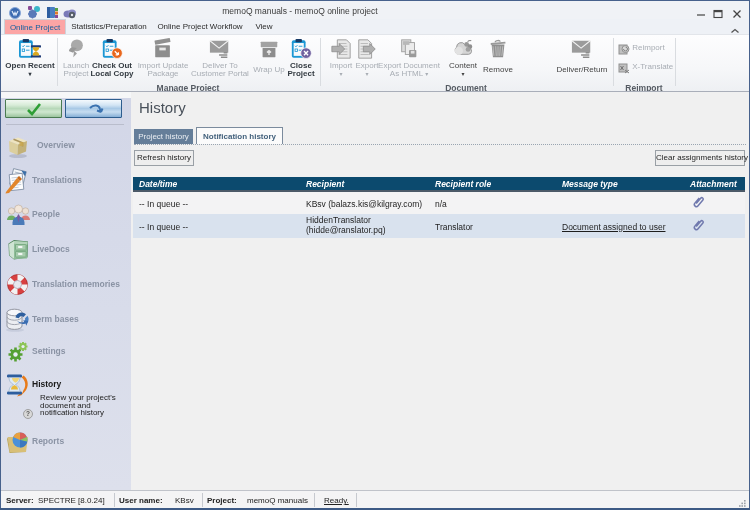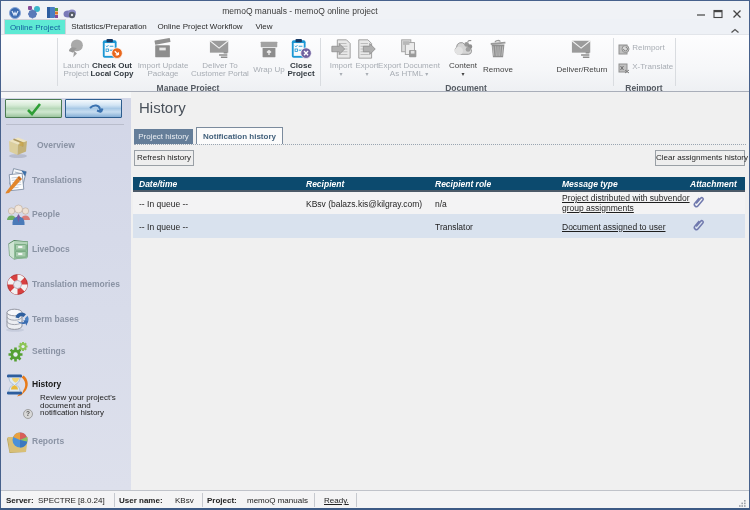--- a/index.html
+++ b/index.html
@@ -14,21 +14,21 @@
 
 #titlebar { position:absolute; left:1px; top:1px; width:748px; height:18px; background:#f0f2f6; }
 #title { position:absolute; left:0; top:5px; width:598px; text-align:center; font-size:8.5px; color:#3a3a3a; }
 .qat { position:absolute; top:4px; width:12px; height:12px; }
 #winbtns { position:absolute; right:0px; top:4px; height:12px; color:#444; }
 .wb { position:absolute; top:0; width:14px; height:12px; text-align:center; }
 
 
 #tabrow { position:absolute; left:1px; top:19px; width:748px; height:15px; background:#eef1f6; border-bottom:0; }
 .rtab { position:absolute; top:0; height:15px; line-height:15px; font-size:8px; color:#2b2b2b; text-align:center; white-space:nowrap; }
-#tab-active { position:absolute; left:3px; top:0; width:62px; height:15px; background:#5eead4; border:1px solid #cdd2d9; border-bottom:none; line-height:15px; font-size:8px; color:#15609f; text-align:center; }
+#tab-active { position:absolute; left:3px; top:0; width:62px; height:15px; background:#fca5a5; border:1px solid #cdd2d9; border-bottom:none; line-height:15px; font-size:8px; color:#15609f; text-align:center; }
 #chev { position:absolute; right:10px; top:21px; width:10px; height:8px; }
 
 
 #ribbon { position:absolute; left:1px; top:34px; width:748px; height:57px; background:linear-gradient(180deg,#fdfdfe 0%,#f6f7f9 60%,#eef0f3 100%); border-top:1px solid #e2e5ea; }
 #ribbonline { position:absolute; left:1px; top:91px; width:748px; height:2px; background:#a9aeb9; }
 .rbtn { position:absolute; top:3px; width:56px; text-align:center; }
 .rbtn .ric { height:23px; margin-top:0; } .rbtn .ric svg { height:22px; }
 .rlabel { font-size:8px; line-height:7.5px; margin-top:1px; white-space:nowrap; }
 .en { color:#333a41; font-weight:bold; }
 .en2 { color:#444; }
@@ -126,20 +126,37 @@
     <div id="tab-active">Online Project</div>
     <div class="rtab" style="left:68px; width:80px;">Statistics/Preparation</div>
     <div class="rtab" style="left:156px; width:86px;">Online Project Workflow</div>
     <div class="rtab" style="left:253px; width:20px;">View</div>
   </div>
   <div id="chev"><svg width="10" height="8" viewBox="0 0 10 8">
         <path d="M1.5 5.5 L5 2.5 L8.5 5.5" stroke="#555" stroke-width="1.3" fill="none"></path>
       </svg></div>
 
   <div id="ribbon">
+    <div class="rbtn" style="left:1px;">
+      <div class="ric"><svg width="30" height="24" viewBox="0 0 30 24">
+        <rect x="3" y="2.5" width="15" height="19" rx="2" fill="#1b97d4"></rect>
+        <rect x="5" y="5.5" width="11" height="14" fill="#f8fafc"></rect>
+        <rect x="7" y="1" width="7" height="3.5" rx="1" fill="#173a66"></rect>
+        <path d="M6.5 8.5 l1 1.1 1.6-1.8" stroke="#1b97d4" stroke-width="1" fill="none"></path>
+        <path d="M10.5 9 h4" stroke="#1b97d4" stroke-width="1"></path>
+        <rect x="6.5" y="12" width="2.6" height="2.6" fill="none" stroke="#1b97d4" stroke-width="0.9"></rect>
+        <path d="M10.5 13.3 h4" stroke="#1b97d4" stroke-width="1"></path>
+        <g>
+              <rect x="16" y="8" width="11" height="2.4" rx="0.6" fill="#1e3a74"></rect>
+              <rect x="16" y="18.8" width="11" height="2.4" rx="0.6" fill="#1e3a74"></rect>
+        <path d="M18 10.2 h7 c0 3.2-2.1 4-3.5 4.4 c1.4 0.4 3.5 1.2 3.5 4.4 h-7 c0-3.2 2.1-4 3.5-4.4 c-1.4-0.4-3.5-1.2-3.5-4.4 z" fill="#dca91c"></path>
+            </g>
+      </svg></div>
+      <div class="rlabel en">Open Recent<br><span class="darr">▾</span></div>
+    </div>
     <div class="rsep" style="left:56px;"></div>
     <div class="rbtn" style="left:47px;">
       <div class="ric"><svg width="24" height="24" viewBox="0 0 24 24">
         <circle cx="13" cy="8" r="6.5" fill="#a9a9a9"></circle>
         <path d="M8 10 C5 11 4 13 4.5 14.5 L9 16 C11 13 12 12 13 11 Z" fill="#989898"></path>
         <path d="M10 14 L9 21 L13 17 Z" fill="#9f9f9f"></path>
       </svg></div>
       <div class="rlabel dis">Launch<br>Project</div>
     </div>
     <div class="rbtn" style="left:83px;">
@@ -398,29 +415,29 @@
         <div style="left:173px;">Recipient</div>
         <div style="left:302px;">Recipient role</div>
         <div style="left:429px;">Message type</div>
         <div style="left:557px;">Attachment</div>
       </div>
       <div id="theadline"></div>
       <div class="trow" id="row1">
         <div style="left:6px; top:7px;">-- In queue --</div>
         <div style="left:173px; top:7px;">KBsv (balazs.kis@kilgray.com)</div>
         <div style="left:302px; top:7px;">n/a</div>
-        <div style="left:429px; top:2px; width:150px; line-height:9.5px;" class="lnk">Project distributed with subvendor group assignments</div>
         <div style="left:558px; top:3px;"><svg width="14" height="15" viewBox="0 0 14 15">
               <g transform="rotate(40 7 7.5)">
                 <path d="M5 3.2 v6.8 a2.1 2.1 0 0 0 4.2 0 v-7.5 a1.45 1.45 0 0 0 -2.9 0 v7" fill="none" stroke="#7079ae" stroke-width="1.5"></path>
               </g>
             </svg></div>
       </div>
       <div class="trow" id="row2">
         <div style="left:6px; top:8px;">-- In queue --</div>
+        <div style="left:173px; top:2px; width:130px; line-height:9.5px;">HiddenTranslator (hidde@ranslator.pq)</div>
         <div style="left:302px; top:8px;">Translator</div>
         <div style="left:429px; top:8px;" class="lnk">Document assigned to user</div>
         <div style="left:558px; top:4px;"><svg width="14" height="15" viewBox="0 0 14 15">
               <g transform="rotate(40 7 7.5)">
                 <path d="M5 3.2 v6.8 a2.1 2.1 0 0 0 4.2 0 v-7.5 a1.45 1.45 0 0 0 -2.9 0 v7" fill="none" stroke="#7079ae" stroke-width="1.5"></path>
               </g>
             </svg></div>
       </div>
     </div>
   </div>

